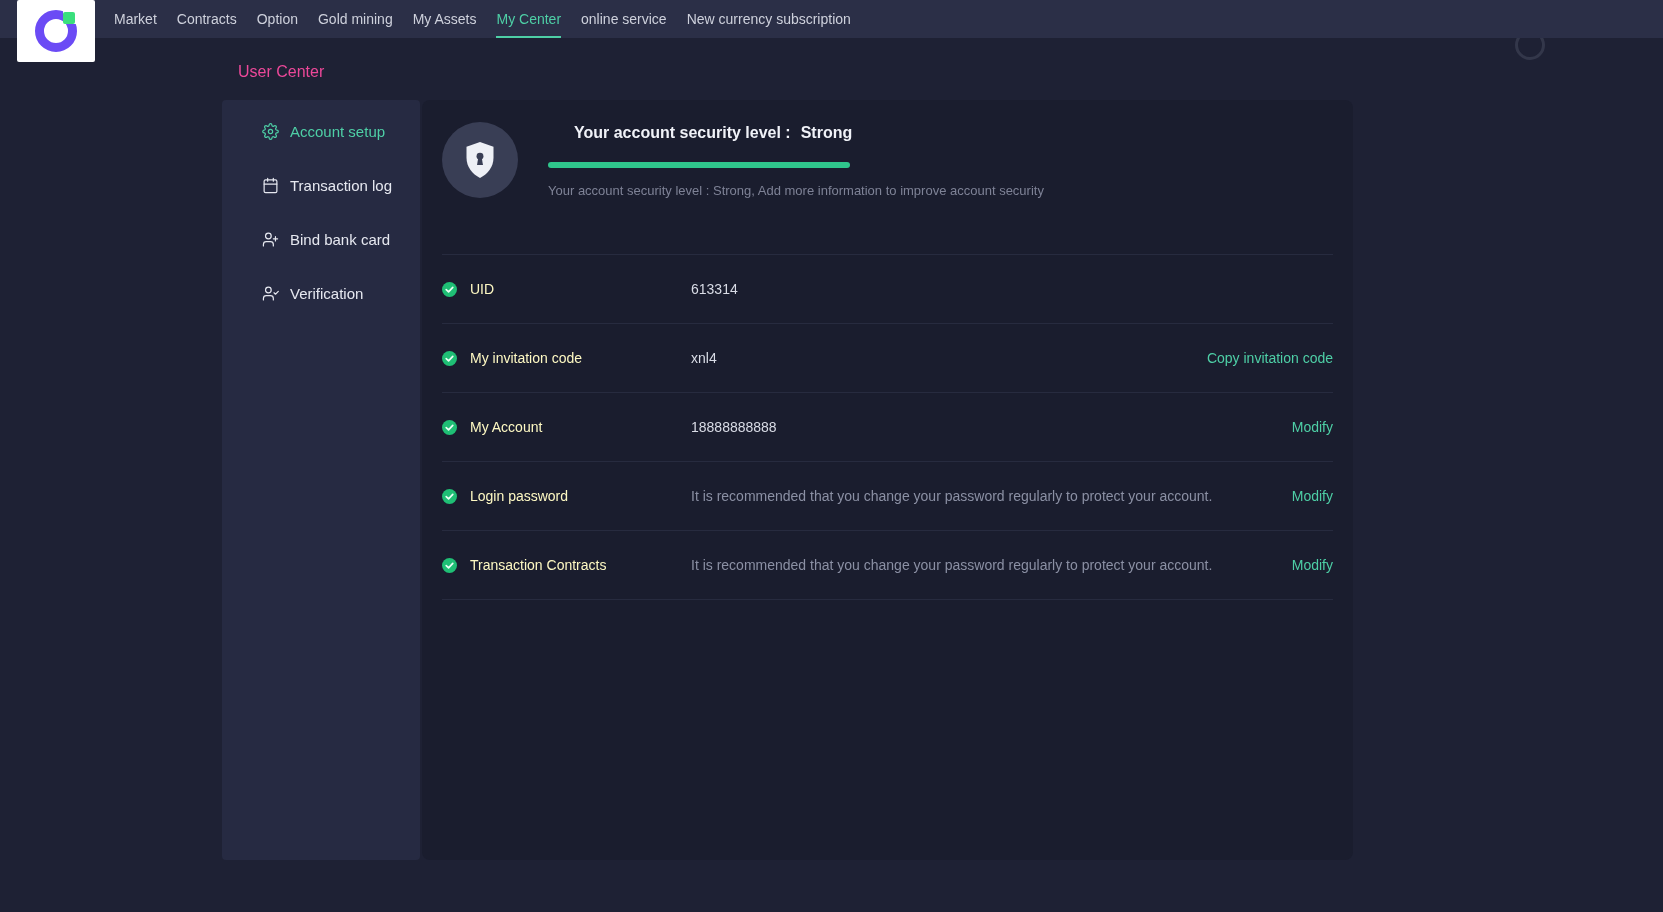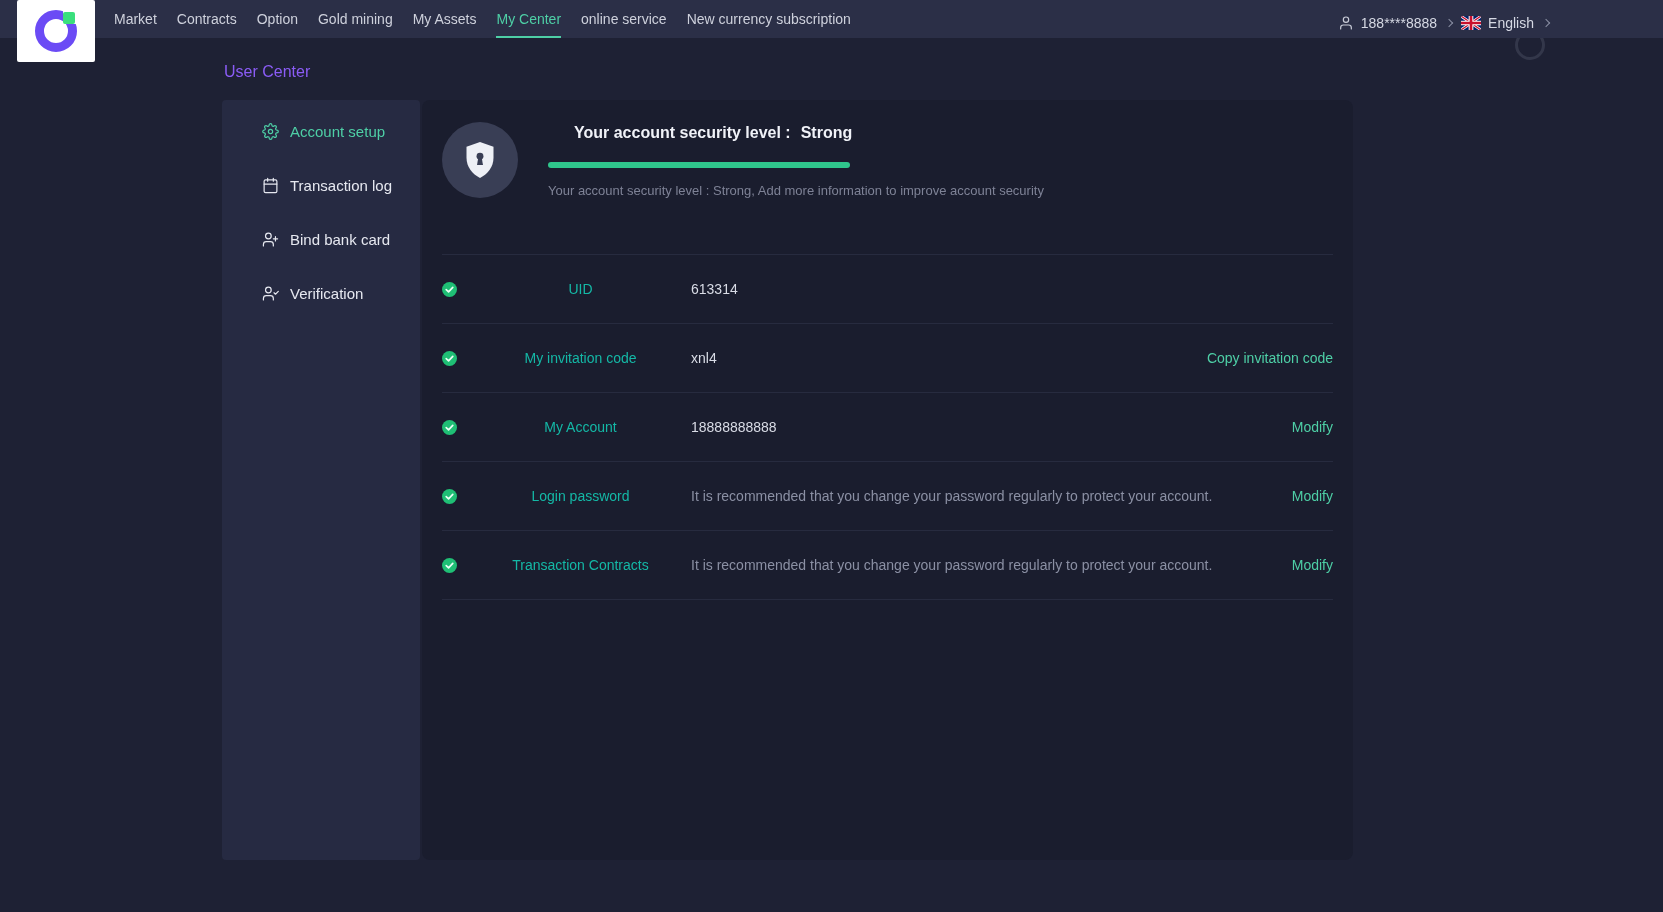--- a/index.html
+++ b/index.html
@@ -101,24 +101,24 @@
     width:30px; height:30px;
     border:3px solid rgba(150,155,175,0.18);
     border-radius:50%;
     z-index:1;
     cursor:pointer;
   }
 
   
   .page-title{
     position:absolute;
-    left:224px; top:63px;
+    left:238px; top:63px;
     font-size:16px;
     font-weight:400;
-    color:#8b5cf6;
+    color:#ec4899;
   }
 
   .sidebar{
     position:absolute;
     left:222px; top:100px;
     width:198px; height:760px;
     background:#262a42;
     border-radius:4px;
     padding-top:4px;
   }
@@ -191,23 +191,22 @@
     font-size:14px;
   }
   .check{
     width:15px; height:15px;
     margin-right:13px;
     display:inline-flex;
     flex:0 0 auto;
   }
   .row-label{
     width:221px;
-    color:#14b8a6;
+    color:#fef9c3;
     flex:0 0 auto;
-    text-align:center;
   }
   .row-value{ flex:1; color:#d9dce6; }
   .row.muted .row-value{ color:#8b90a4; }
   .row-action{
     margin-left:12px;
     color:var(--accent);
     cursor:pointer;
     text-decoration:none;
     white-space:nowrap;
   }
@@ -228,41 +227,20 @@
     <a class="nav-item">Market</a>
     <a class="nav-item">Contracts</a>
     <a class="nav-item">Option</a>
     <a class="nav-item">Gold mining</a>
     <a class="nav-item">My Assets</a>
     <a class="nav-item active">My Center</a>
     <a class="nav-item">online service</a>
     <a class="nav-item">New currency subscription</a>
   </nav>
 
-  <div class="nav-right">
-    <span style="display:inline-flex;">
-      <svg width="16" height="16" viewBox="0 0 24 24" fill="none" stroke="#c9ccd8" stroke-width="1.8" stroke-linecap="round" stroke-linejoin="round">
-        <path d="M20 21v-2a4 4 0 0 0-4-4H8a4 4 0 0 0-4 4v2"></path>
-          <circle cx="12" cy="7" r="4"></circle>
-      </svg>
-    </span>
-    <span>188****8888</span>
-    <span class="chev"></span>
-    <span class="flag-wrap">
-      <svg width="20" height="14" viewBox="0 0 60 42">
-        <rect width="60" height="42" fill="#012169"></rect>
-        <path d="M0,0 60,42 M60,0 0,42" stroke="#ffffff" stroke-width="8"></path>
-        <path d="M0,0 60,42 M60,0 0,42" stroke="#C8102E" stroke-width="4"></path>
-        <path d="M30,0 V42 M0,21 H60" stroke="#ffffff" stroke-width="14"></path>
-        <path d="M30,0 V42 M0,21 H60" stroke="#C8102E" stroke-width="8"></path>
-      </svg>
-    </span>
-    <span>English</span>
-    <span class="chev"></span>
-  </div>
 </header>
 
 <div class="float-circle"></div>
 
 <main>
   <h1 class="page-title">User Center</h1>
 
   <aside class="sidebar">
     <div class="side-item active">
       <span style="display:inline-flex;">

